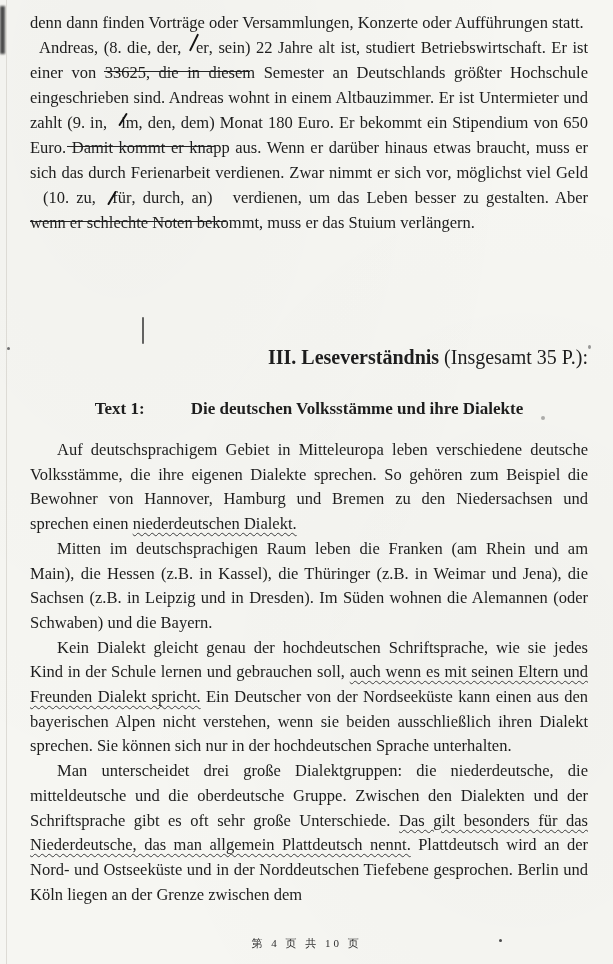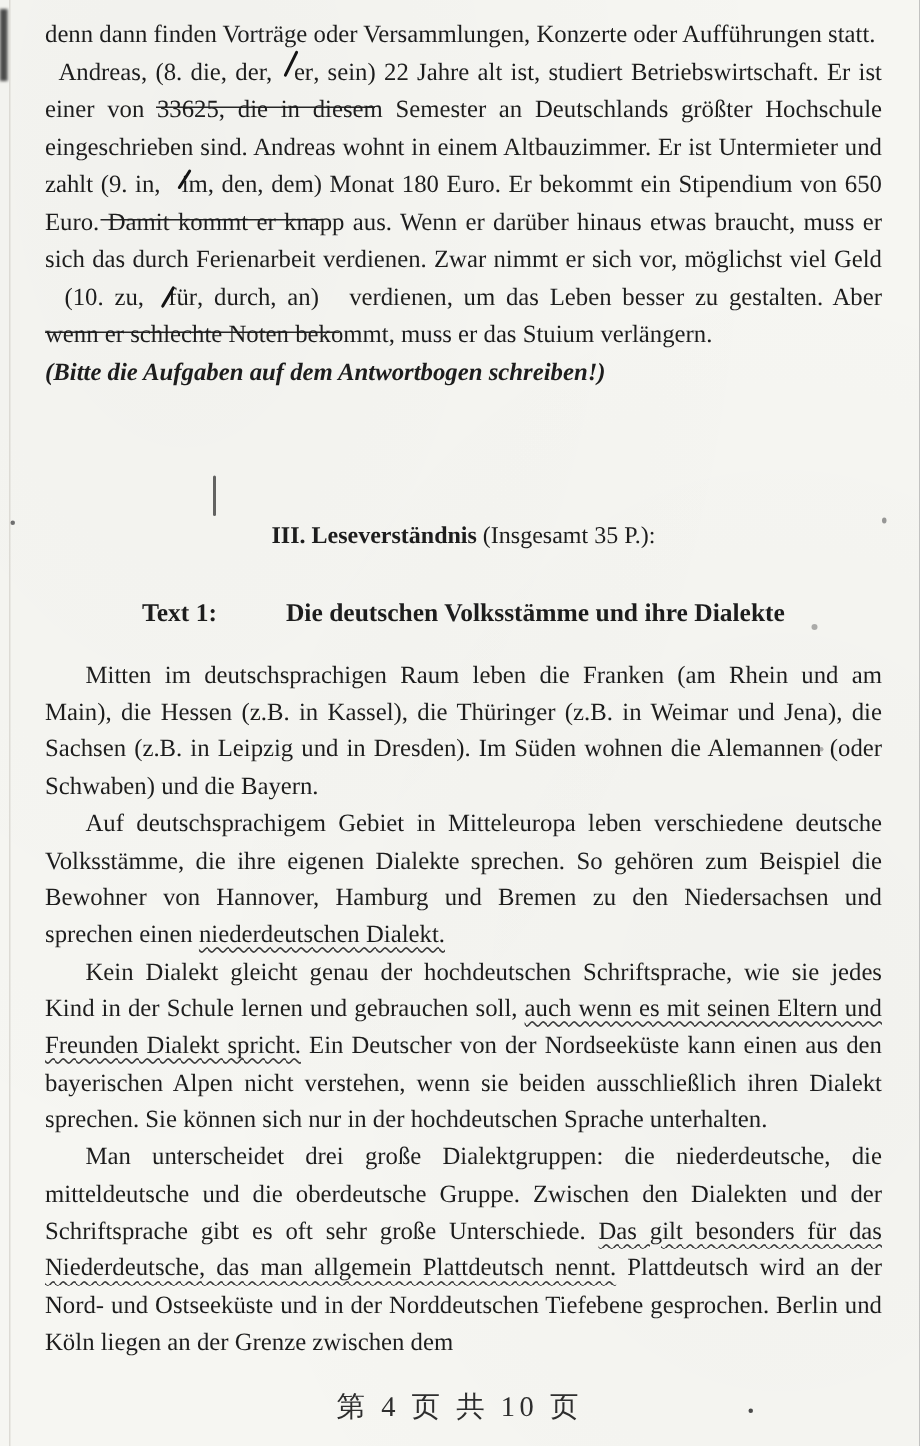--- a/index.html
+++ b/index.html
@@ -21,37 +21,37 @@
   .p-andreas{text-indent:9px;}
   .note{font-style:italic;font-weight:600;text-align:left;}
   .q{white-space:nowrap;border-bottom:1.4px solid #262626;padding-bottom:14px;}
   .q10{padding-left:13px;padding-right:13px;}
   .mark{position:relative;display:inline-block;font-style:normal;}
   .stroke{position:absolute;display:block;width:2px;background:#141414;border-radius:2px;}
   .stroke-q8{height:19px;left:6px;top:-2px;transform:rotate(26deg);}
   .stroke-q9{height:15px;left:10px;top:2px;transform:rotate(32deg);}
   .stroke-q10{height:16px;left:8px;top:5px;transform:rotate(30deg);}
   .heading-block{top:345px;}
-  .heading{font-size:16px;text-align:center;}
+  .heading{font-size:20px;text-align:right;}
   .heading .hb{font-weight:bold;}
   .text1-line{top:396px;}
   .text1-line p{text-align:center;font-weight:bold;font-size:17px;}
   .t1-label{margin-right:46px;}
   .text1-body{top:438px;}
   .text1-body p{line-height:24.7px;text-indent:27px;}
   .hand-underline{
     text-decoration-line:underline;
     text-decoration-style:wavy;
     text-decoration-color:#3c3c3c;
     text-decoration-thickness:1px;
     text-underline-offset:3px;
   }
   .footer{
     position:absolute;left:0;right:0;bottom:13px;
-    text-align:center;font-size:19px;color:#2e2e2e;letter-spacing:3px;
+    text-align:center;font-size:11px;color:#2e2e2e;letter-spacing:3px;
   }
   
   .artifact{position:absolute;pointer-events:none;}
   .corner-smudge{left:0;top:6px;width:5px;height:48px;background:#2e2e2e;filter:blur(1px);opacity:.85;}
   .edge-line{left:6px;top:0;width:1px;height:100%;background:#dddbd5;}
   .stray-stroke{left:142px;top:317px;width:2px;height:27px;background:#3d3d3d;opacity:.8;border-radius:1px;}
   .speck{border-radius:50%;background:#6f6f6f;}
   .speck-a{left:7px;top:347px;width:3px;height:3px;}
   .speck-b{left:588px;top:345px;width:3px;height:4px;opacity:.7;}
   .speck-c{left:541px;top:416px;width:4px;height:4px;opacity:.55;}
@@ -61,34 +61,33 @@
 </head>
 <body>
 
 <div class="page">
 
   <div class="block cloze-block">
     <p><span>denn dann finden Vorträge oder Versammlungen, Konzerte oder Aufführungen statt.</span></p>
 
     <p class="p-andreas"><span>Andreas, </span><span class="q"><span>(8. die, der, </span><span class="mark"><span>er</span><i class="stroke stroke-q8"></i></span><span>, sein)</span></span><span> 22 Jahre alt ist, studiert Betriebswirtschaft. Er ist einer von 33625, die in diesem Semester an Deutschlands größter Hochschule eingeschrieben sind. Andreas wohnt in einem Altbauzimmer. Er ist Untermieter und zahlt </span><span class="q"><span>(9. in, </span><span class="mark"><span>im</span><i class="stroke stroke-q9"></i></span><span>, den, dem)</span></span><span> Monat 180 Euro. Er bekommt ein Stipendium von 650 Euro. Damit kommt er knapp aus. Wenn er darüber hinaus etwas braucht, muss er sich das durch Ferienarbeit verdienen. Zwar nimmt er sich vor, möglichst viel Geld </span><span class="q q10"><span>(10. zu, </span><span class="mark"><span>für</span><i class="stroke stroke-q10"></i></span><span>, durch, an)</span></span><span> verdienen, um das Leben besser zu gestalten. Aber wenn er schlechte Noten bekommt, muss er das Stuium verlängern.</span></p>
 
-    <p class="note"><span>(Bitte die Aufgaben auf dem Antwortbogen schreiben!)</span></p>
   </div>
 
   <div class="block heading-block">
     <p class="heading"><span class="hb">III. Leseverständnis</span><span> (Insgesamt 35 P.):</span></p>
   </div>
 
   <div class="block text1-line">
     <p><span class="t1-label">Text 1:</span><span>Die deutschen Volksstämme und ihre Dialekte</span></p>
   </div>
 
   <div class="block text1-body">
+    <p><span>Auf deutschsprachigem Gebiet in Mitteleuropa leben verschiedene deutsche Volksstämme, die ihre eigenen Dialekte sprechen. So gehören zum Beispiel die Bewohner von Hannover, Hamburg und Bremen zu den Niedersachsen und sprechen einen </span><span class="hand-underline">niederdeutschen Dialekt.</span></p>
     <p><span>Mitten im deutschsprachigen Raum leben die Franken (am Rhein und am Main), die Hessen (z.B. in Kassel), die Thüringer (z.B. in Weimar und Jena), die Sachsen (z.B. in Leipzig und in Dresden). Im Süden wohnen die Alemannen (oder Schwaben) und die Bayern.</span></p>
-    <p><span>Auf deutschsprachigem Gebiet in Mitteleuropa leben verschiedene deutsche Volksstämme, die ihre eigenen Dialekte sprechen. So gehören zum Beispiel die Bewohner von Hannover, Hamburg und Bremen zu den Niedersachsen und sprechen einen </span><span class="hand-underline">niederdeutschen Dialekt.</span></p>
     <p><span>Kein Dialekt gleicht genau der hochdeutschen Schriftsprache, wie sie jedes Kind in der Schule lernen und gebrauchen soll, </span><span class="hand-underline">auch wenn es mit seinen Eltern und Freunden Dialekt spricht.</span><span> Ein Deutscher von der Nordseeküste kann einen aus den bayerischen Alpen nicht verstehen, wenn sie beiden ausschließlich ihren Dialekt sprechen. Sie können sich nur in der hochdeutschen Sprache unterhalten.</span></p>
     <p><span>Man unterscheidet drei große Dialektgruppen: die niederdeutsche, die mitteldeutsche und die oberdeutsche Gruppe. Zwischen den Dialekten und der Schriftsprache gibt es oft sehr große Unterschiede. </span><span class="hand-underline">Das gilt besonders für das Niederdeutsche, das man allgemein Plattdeutsch nennt.</span><span> Plattdeutsch wird an der Nord- und Ostseeküste und in der Norddeutschen Tiefebene gesprochen. Berlin und Köln liegen an der Grenze zwischen dem</span></p>
   </div>
 
   <div class="footer"><span>第 4 页 共 10 页</span></div>
 
   <div class="artifact corner-smudge"></div>
   <div class="artifact edge-line"></div>
   <div class="artifact stray-stroke"></div>
   <div class="artifact speck speck-a"></div>

